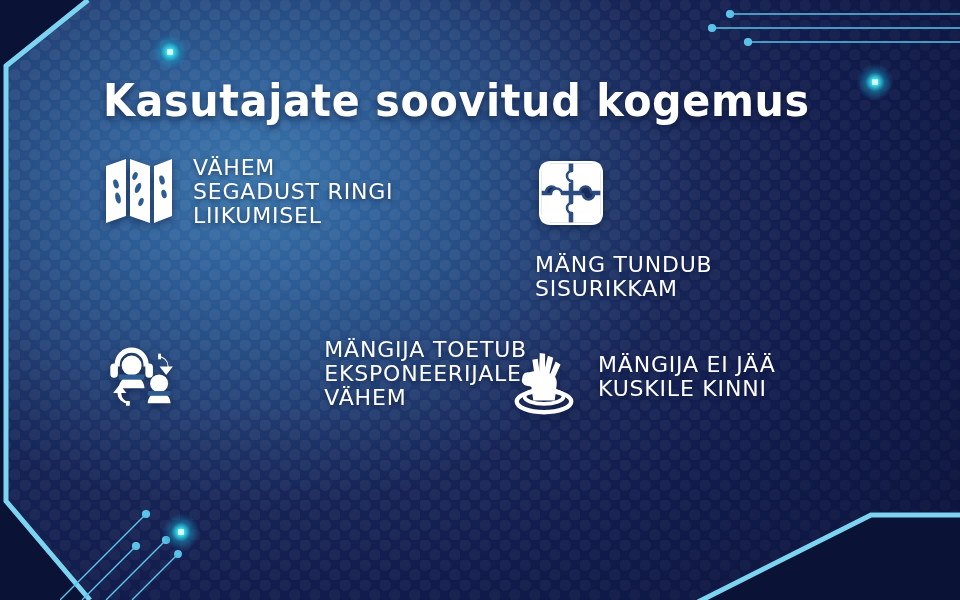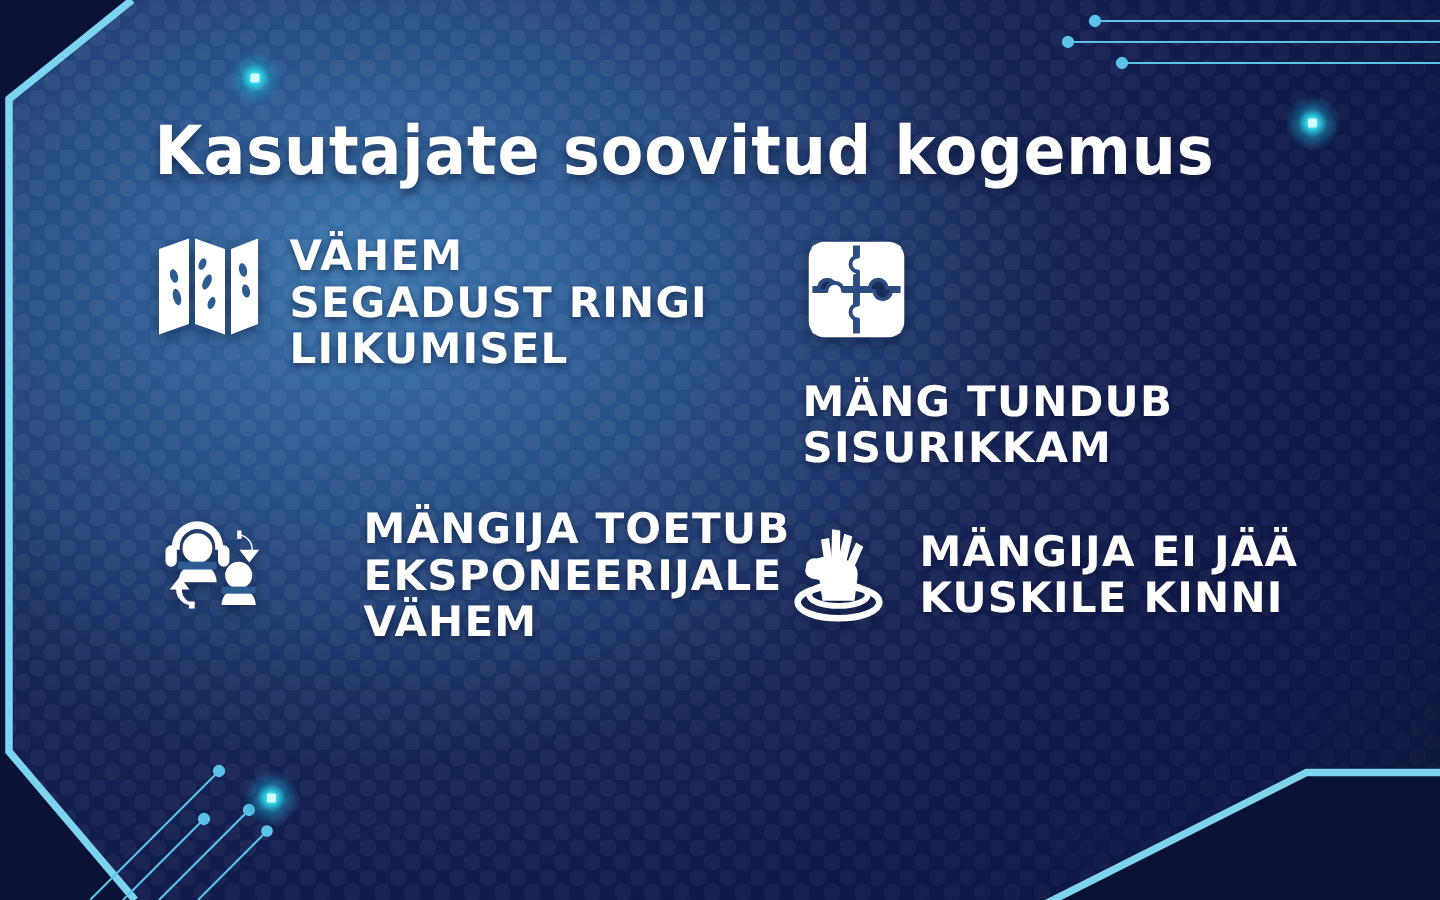--- a/index.html
+++ b/index.html
@@ -110,38 +110,38 @@
   }
   .feature {
     position: absolute;
     display: flex;
     align-items: flex-start;
     gap: 18px;
   }
   .feature.f0 { left: 0px;   top: 0px;   width: 420px; }
   .feature.f1 { left: 432px; top: 2px;   width: 380px; flex-direction: column; }
   .feature.f2 { left: 4px;   top: 183px; width: 420px; justify-content: space-between; }
-  .feature.f3 { left: 420px; top: 192px; width: 400px; }
+  .feature.f3 { left: 405px; top: 192px; width: 400px; }
 
   .ficon {
     flex: 0 0 auto;
     width: 72px;
     height: 72px;
     display: flex;
     align-items: center;
     justify-content: center;
     filter: drop-shadow(0 3px 5px rgba(5,12,40,0.45));
   }
   .ficon svg { display: block; }
 
   .flabel {
     color: #ffffff;
     font-family: "DejaVu Sans", sans-serif;
-    font-weight: 700;
-    font-size: 28px;
+    font-weight: 400;
+    font-size: 22px;
     line-height: 1.10;
     letter-spacing: 0.8px;
     text-transform: uppercase;
     text-shadow: 0 2px 5px rgba(5,12,40,0.50);
     padding-top: 2px;
     white-space: pre-line;
   }
   .feature.f0 .flabel { padding-top: 1px; }
   .feature.f1 .flabel { padding-top: 6px; }
   .feature.f2 .flabel { padding-top: 0px; }

